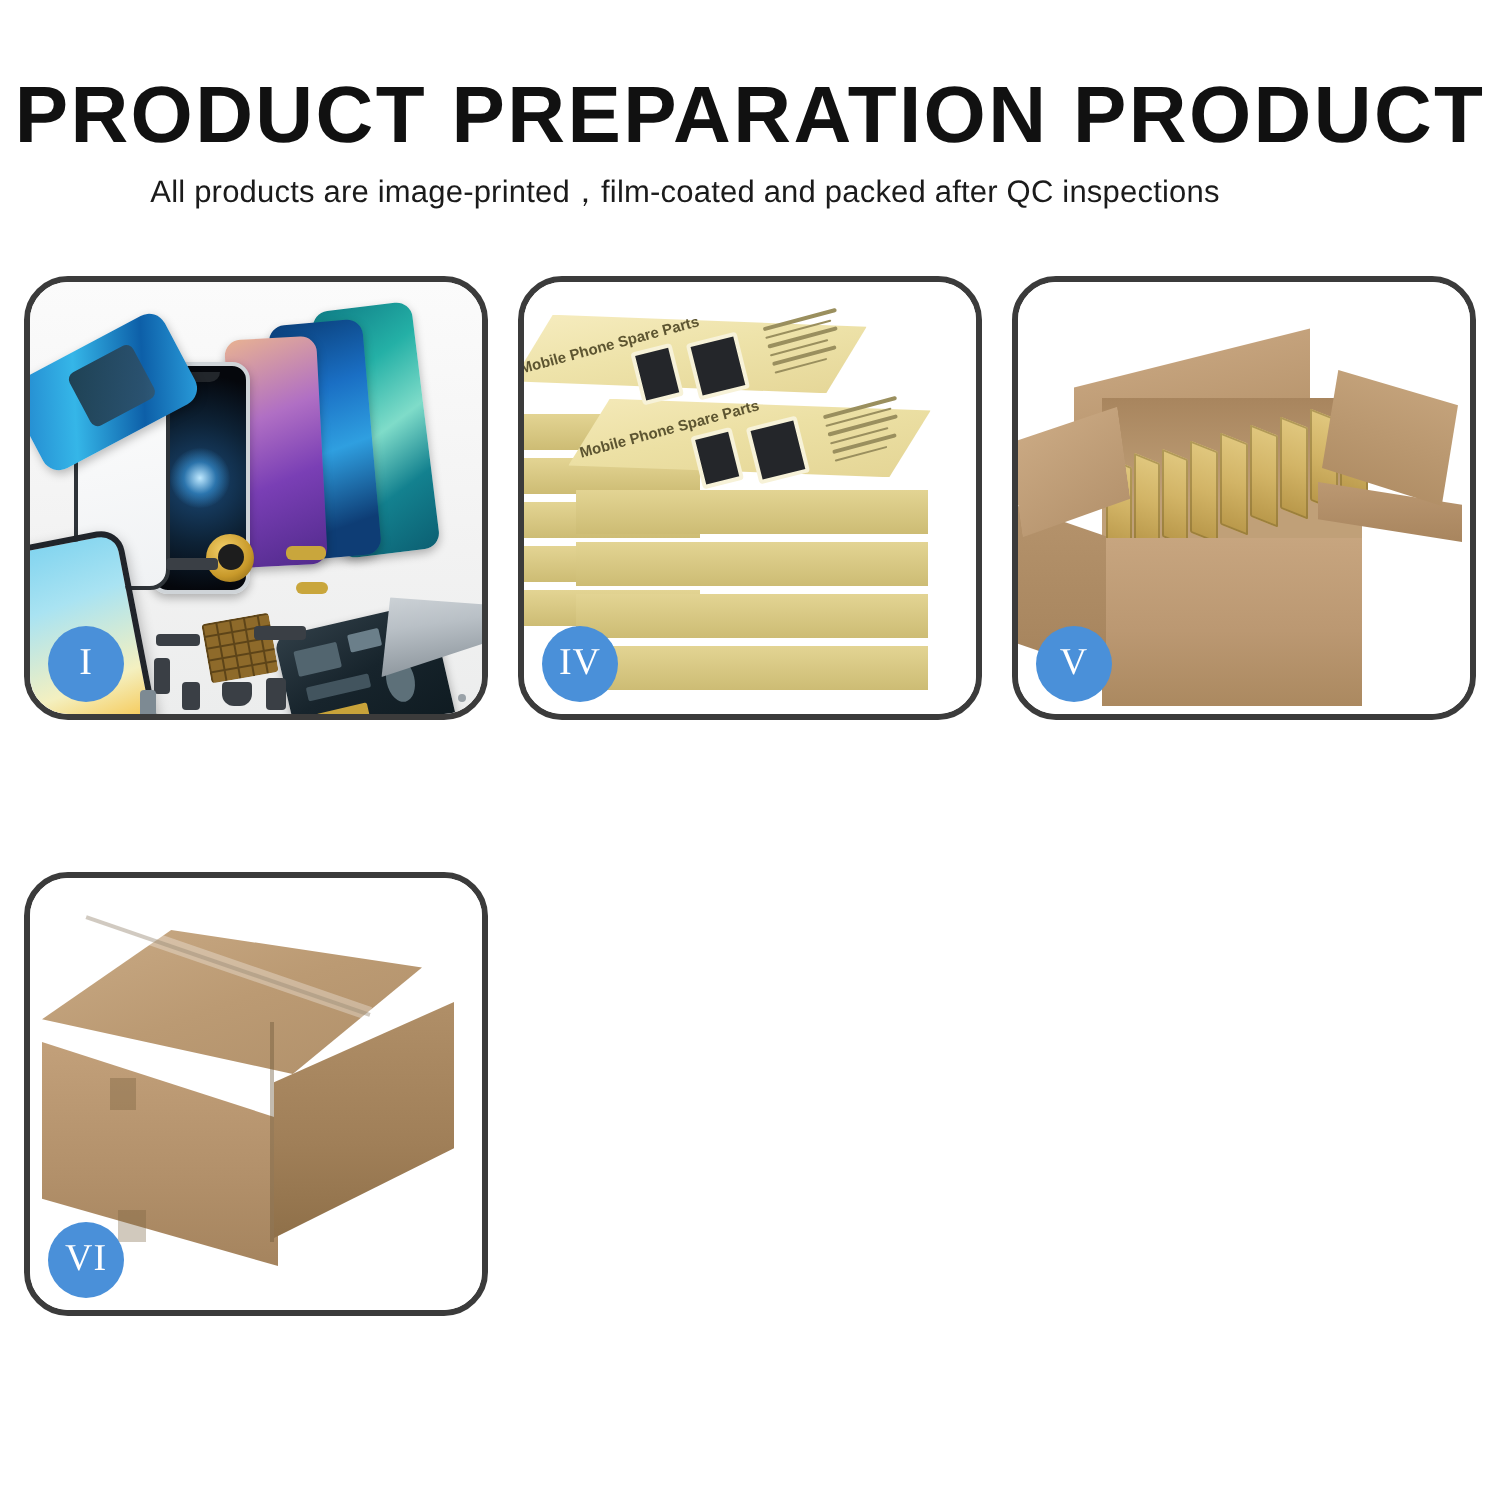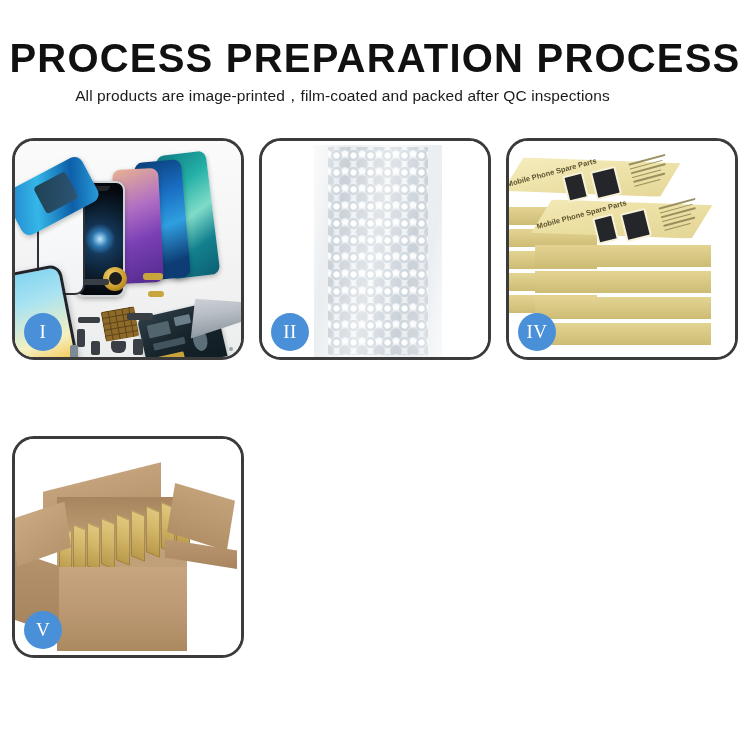--- a/index.html
+++ b/index.html
@@ -219,21 +219,21 @@
      clip-path:polygon(0 34%,100% 0,100% 62%,0 100%);}
   .seam{position:absolute;background:rgba(110,88,58,.45);}
   .tape{position:absolute;background:rgba(255,255,255,.30);}
 </style>
 </head>
 <body>
 
 <div class="page">
 
   <div class="header">
-    <div class="title">PROCESS PREPARATION PROCESS</div>
+    <div class="title">PRODUCT PREPARATION PRODUCT</div>
     <div class="subtitle">All products are image-printed，film-coated and packed after QC inspections</div>
   </div>
 
   <div class="grid">
 
     <div class="panel">
       <div class="stage">
         <div class="p1bg"></div>
         <div class="ph ph-a"></div>
         <div class="ph ph-b"></div>
@@ -266,30 +266,20 @@
         <div class="part" style="left:55px;top:204px;width:8px;height:14px;background:#7d8a93;border-radius:2px;"></div>
         <div class="part" style="left:112px;top:172px;width:26px;height:7px;"></div>
         <div class="tweezer"></div>
         <div class="screw" style="left:214px;top:206px;"></div>
         <div class="screw" style="left:221px;top:212px;"></div>
 
       </div>
       <div class="badge">I</div>
     </div>
 
-    <div class="panel">
-      <div class="stage">
-        <div class="wrapbg"></div>
-        <div class="pouch"></div>
-        <div class="bubbles"></div>
-        <div class="bubbles2"></div>
-        <div class="pouch-sheen"></div>
-      </div>
-      <div class="badge">II</div>
-    </div>
 
 
     <div class="panel">
       <div class="stage">
         <div class="p4bg"></div>
 
         <div class="sbox" style="left:-8px;top:66px;width:96px;height:18px;">
           <div class="side" style="left:0;top:0;width:96px;height:18px;"></div>
         </div>
         <div class="sbox" style="left:-8px;top:88px;width:96px;height:18px;">
@@ -373,15 +363,29 @@
 
         <div class="c-body"></div>
         <div class="c-side"></div>
         <div class="flap-left"></div>
         <div class="flap-rl"></div>
         <div class="flap-right"></div>
       </div>
       <div class="badge">V</div>
     </div>
 
+    <div class="panel">
+      <div class="stage">
+        <div class="p6bg"></div>
+        <div class="b-top"></div>
+        <div class="b-front"></div>
+        <div class="b-right"></div>
+        <div class="seam" style="left:24px;top:43px;width:150px;height:2px;transform:rotate(19deg);"></div>
+        <div class="tape" style="left:24px;top:40px;width:150px;height:7px;transform:rotate(19deg);"></div>
+        <div class="seam" style="left:40px;top:100px;width:13px;height:16px;background:rgba(120,96,62,.38);"></div>
+        <div class="seam" style="left:44px;top:166px;width:14px;height:16px;background:rgba(120,96,62,.34);"></div>
+        <div class="seam" style="left:120px;top:72px;width:2px;height:110px;background:rgba(105,84,54,.40);"></div>
+      </div>
+      <div class="badge">VI</div>
+    </div>
 
   </div>
 </div>
 
 </body></html>

